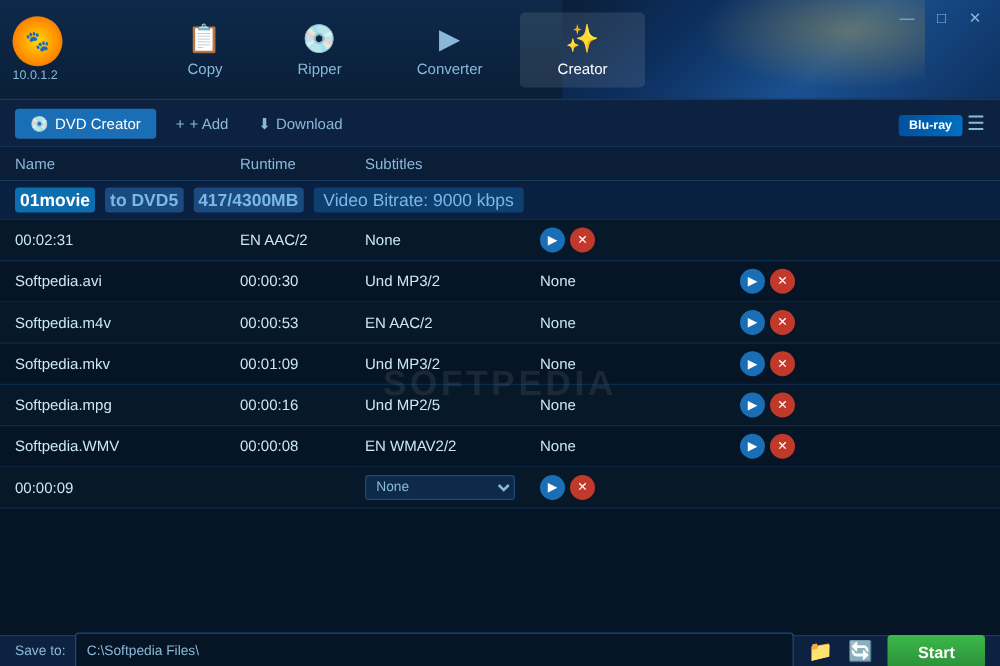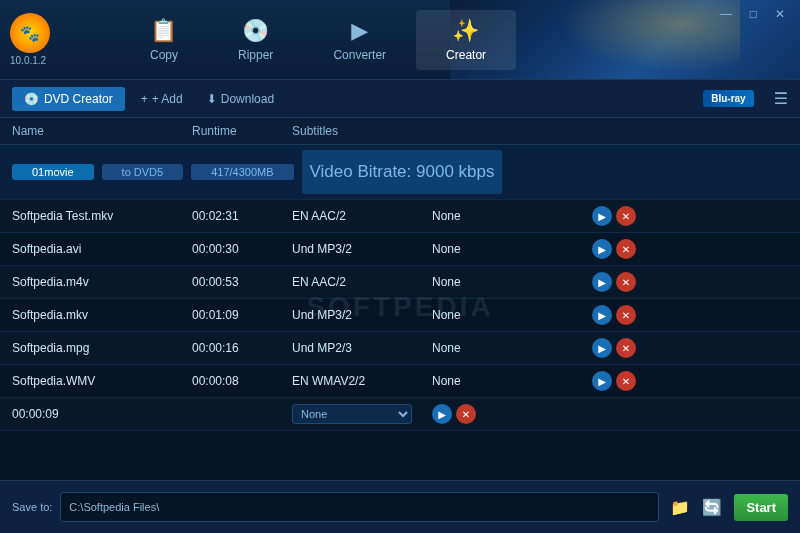--- a/index.html
+++ b/index.html
@@ -64,21 +64,21 @@
     .btn-creator {
       background: #1a6eb5; color: #fff; border: none; border-radius: 3px;
       padding: 5px 12px; font-size: 12px; cursor: pointer; display: flex; align-items: center; gap: 5px;
     }
     .toolbar-btn {
       background: none; border: none; color: #8ab8d8; cursor: pointer;
       font-size: 12px; display: flex; align-items: center; gap: 4px; padding: 4px 8px;
       border-radius: 3px;
     }
     .toolbar-spacer { flex: 1; }
-    .toolbar-right { display: flex; align-items: center; gap: 20px; }
+    .toolbar-right { display: flex; align-items: flex-end; gap: 4px; }
     .blu-ray-badge {
       background: linear-gradient(90deg, #0050a0, #0070c0);
       color: #fff; font-size: 10px; padding: 3px 8px; border-radius: 3px; font-weight: bold;
     }
     .menu-icon { color: #8ab8d8; cursor: pointer; font-size: 16px; }
 
     
     .table-area {
       background: #061525; flex: 1; overflow: hidden;
       display: flex; flex-direction: column;
@@ -86,27 +86,27 @@
     .table-header {
       display: grid; grid-template-columns: 180px 100px 140px 160px 80px;
       padding: 6px 12px; background: #0a1e38;
       border-bottom: 1px solid #1a3a5c; color: #8ab8d8; font-size: 12px;
     }
     .project-row {
       display: flex; align-items: center; padding: 5px 12px; gap: 8px;
       background: #0a2040; border-bottom: 1px solid #0d2a4a;
     }
     .project-tag {
-      background: #1a4a80; color: #7ab8e8; font-size: 11px;
-      padding: 2px 20px; border-radius: 3px; cursor: pointer;
+      background: #1a4a80; color: #7ab8e8; font-size: 14px;
+      padding: 2px 4px; border-radius: 3px; cursor: pointer; font-weight: bold;
     }
     .project-tag.active { background: #0d6eaf; color: #fff; }
     .video-bitrate-tag {
-      background: #0d4070; color: #7ab8e8; font-size: 17px;
-      padding: 12px 8px; border-radius: 3px; cursor: pointer;
+      background: #0d4070; color: #7ab8e8; font-size: 14px;
+      padding: 2px 8px; border-radius: 3px; cursor: pointer;
     }
     .table-body { overflow-y: auto; flex: 1; }
     .table-row {
       display: grid; grid-template-columns: 180px 100px 140px 160px 80px;
       padding: 6px 12px; border-bottom: 1px solid #0d2a4a;
       align-items: center;
     }
     .table-row:nth-child(odd) { background: #071828; }
     .row-actions { display: flex; gap: 4px; align-items: center; }
     .action-btn {
@@ -115,39 +115,39 @@
     }
     .play-btn { background: #1a6eb5; color: #fff; }
     .close-btn { background: #c0392b; color: #fff; }
     .subtitles-select {
       background: #0d2a4a; border: 1px solid #1a4a7a; color: #8ab8d8;
       padding: 2px 4px; border-radius: 3px; font-size: 11px; width: 120px;
     }
 
     
     .footer {
-      background: #0d2240; height: 53px;
+      background: #0d2240; height: 25px;
       display: flex; align-items: center; padding: 0 12px; gap: 8px;
       border-top: 1px solid #1a3a5c;
     }
     .footer-label { color: #8ab8d8; font-size: 11px; }
     .footer-path {
       flex: 1; background: #061525; border: 1px solid #1a4a7a;
       color: #8ab8d8; padding: 14px 8px; border-radius: 3px; font-size: 11px;
       height: 24px; display: flex; align-items: center;
     }
     .footer-icons { display: flex; gap: 4px; }
     .footer-icon-btn {
       background: none; border: none; color: #8ab8d8; cursor: pointer;
       font-size: 16px; padding: 0 4px;
     }
     .start-btn {
       background: linear-gradient(180deg, #3cb84a, #2a9038);
       color: #fff; border: none; border-radius: 3px;
-      padding: 6px 12px; font-size: 13px; font-weight: bold; cursor: pointer;
+      padding: 6px 24px; font-size: 13px; font-weight: bold; cursor: pointer;
       margin-left: auto;
     }
 
     .watermark {
       position: absolute; left: 50%; top: 50%; transform: translate(-50%, -50%);
       color: rgba(255,255,255,0.08); font-size: 28px; font-weight: bold;
       pointer-events: none; z-index: 10; white-space: nowrap;
       letter-spacing: 3px;
     }
 
@@ -225,21 +225,20 @@
 
     <div class="project-row">
       <span class="project-tag active">01movie</span>
       <span class="project-tag">to DVD5</span>
       <span class="project-tag">417/4300MB</span>
       <span class="video-bitrate-tag">Video Bitrate: 9000 kbps</span>
     </div>
 
     <div class="table-body" id="table-body">
     <div class="table-row">
-      <span>Softpedia Test.mkv</span>
       <span>00:02:31</span>
       <span>EN AAC/2</span>
       <span>None</span>
       <div class="row-actions">
         <button class="action-btn play-btn">▶</button>
         <button class="action-btn close-btn">✕</button>
       </div>
     </div>
         <div class="table-row">
       <span>Softpedia.avi</span>
@@ -267,21 +266,21 @@
       <span>Und MP3/2</span>
       <span>None</span>
       <div class="row-actions">
         <button class="action-btn play-btn">▶</button>
         <button class="action-btn close-btn">✕</button>
       </div>
     </div>
         <div class="table-row">
       <span>Softpedia.mpg</span>
       <span>00:00:16</span>
-      <span>Und MP2/3</span>
+      <span>Und MP2/5</span>
       <span>None</span>
       <div class="row-actions">
         <button class="action-btn play-btn">▶</button>
         <button class="action-btn close-btn">✕</button>
       </div>
     </div>
         <div class="table-row">
       <span>Softpedia.WMV</span>
       <span>00:00:08</span>
       <span>EN WMAV2/2</span>

